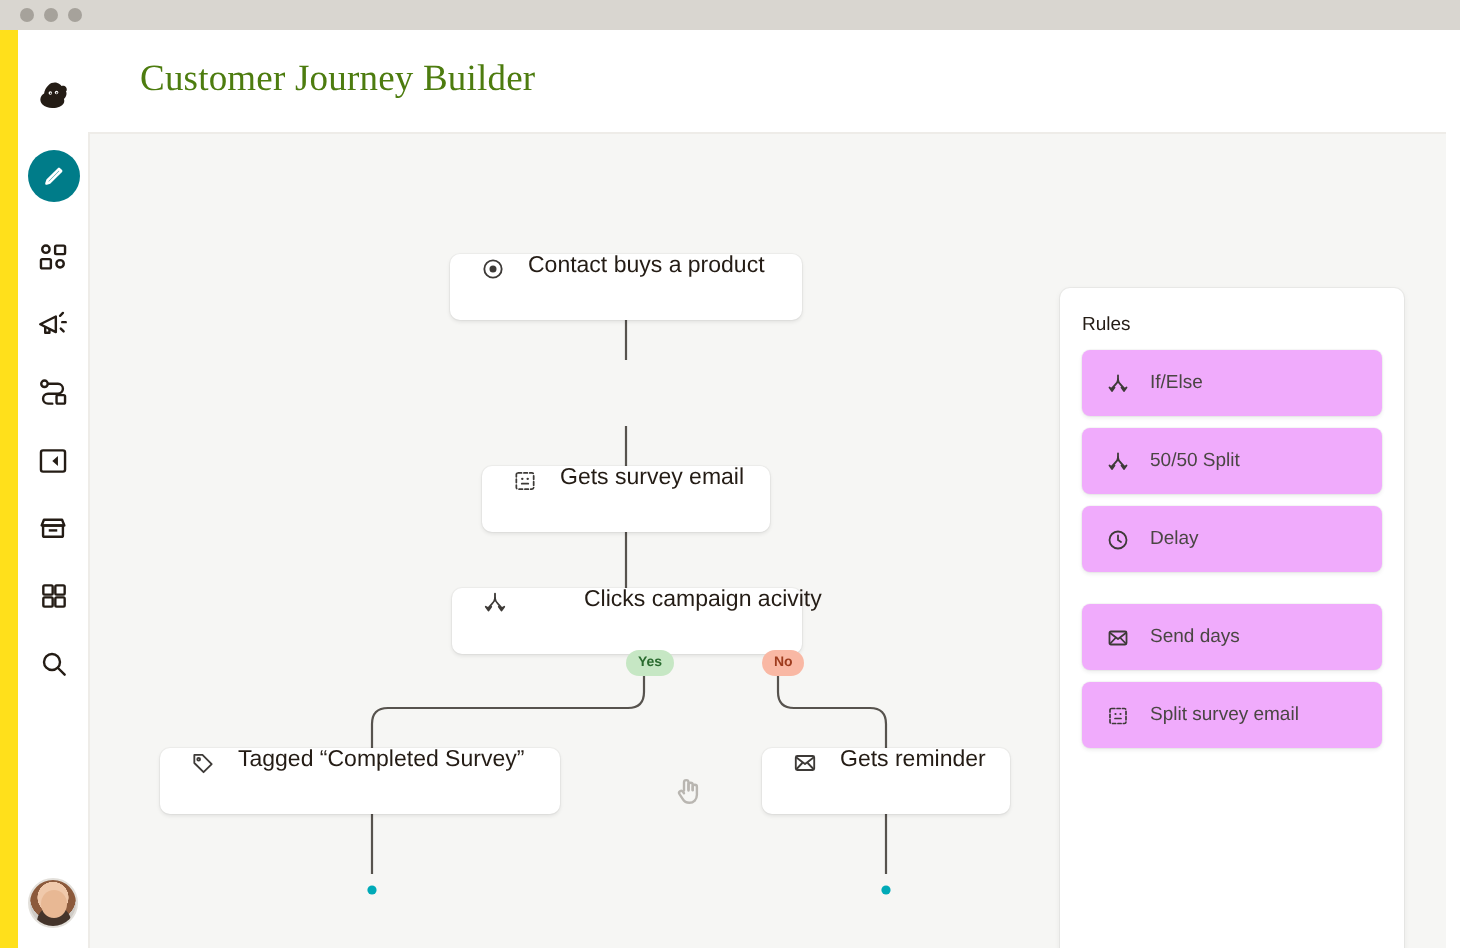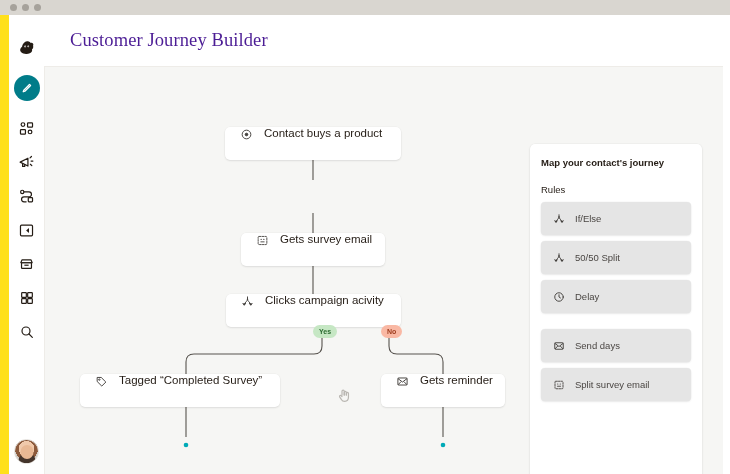--- a/index.html
+++ b/index.html
@@ -81,21 +81,21 @@
     position: absolute; left: 44px; top: 15px;
     width: 679px; height: 52px;
     background: #ffffff;
     border-bottom: 1px solid #eeece8;
     display: flex; align-items: center;
   }
   .page-title {
     margin-left: 26px;
     font-family: "Liberation Serif", serif;
     font-size: 18.5px;
-    color: #4c1d95;
+    color: #4d7c0f;
     letter-spacing: .1px;
   }
 
   
   .canvas {
     position: absolute; left: 44px; top: 67px;
     width: 679px; height: 407px;
     background: #f6f6f4;
     border-left: 1px solid #eeece8;
   }
@@ -153,21 +153,21 @@
   .panel-title {
     font-size: 9.5px; font-weight: 700; color: #241c15;
     margin-bottom: 16px;
   }
   .panel-section {
     font-size: 9.5px; font-weight: 400; color: #241c15;
     margin-bottom: 7px;
   }
   .panel-card {
     height: 33px; border-radius: 4px;
-    background: #e5e5e5;
+    background: #f0abfc;
     box-shadow: 0 1px 2px rgba(0,0,0,.08), 0 0 0 .5px rgba(0,0,0,.03);
     display: flex; align-items: center; padding: 0 11px;
     margin-bottom: 6px;
     cursor: pointer;
   }
   .panel-card .picon {
     width: 14px; height: 14px;
     display: flex; align-items: center; justify-content: center;
     color: #3d3a37; margin-right: 9px; flex: 0 0 auto;
   }
@@ -309,21 +309,21 @@
           <svg width="13" height="13" viewBox="0 0 24 24" fill="none" stroke="currentColor" stroke-width="1.6" stroke-linecap="round">
             <rect x="4" y="4.5" width="16" height="15" rx="1.6" stroke-dasharray="3.2 2.2"></rect>
             <circle cx="9.5" cy="10" r="1.1" fill="currentColor" stroke="none"></circle>
             <circle cx="14.5" cy="10" r="1.1" fill="currentColor" stroke="none"></circle>
             <path d="M9 14.5h6"></path>
           </svg>
         </span>
         <span class="nlabel">Gets survey email</span>
       </div>
 
-      <div class="node" style="left:181px; top:227px; width:175px;">
+      <div class="node" style="left:181px; top:227px; width:175px;gap:27px;">
         <span class="nicon">
           <svg width="13" height="13" viewBox="0 0 24 24" fill="none" stroke="currentColor" stroke-width="1.7" stroke-linecap="round" stroke-linejoin="round">
             <path d="M12 3.5v4"></path>
             <path d="M12 7.5C12 12 7.5 13 6 17"></path>
             <path d="M12 7.5C12 12 16.5 13 18 17"></path>
             <path d="M3.5 15.5L6 19l2.5-3.5" fill="currentColor"></path>
             <path d="M15.5 15.5L18 19l2.5-3.5" fill="currentColor"></path>
           </svg>
         </span>
         <span class="nlabel">Clicks campaign acivity</span>
@@ -360,21 +360,20 @@
             <rect x="3.5" y="5.5" width="17" height="13" rx="1.4"></rect>
             <path d="M3.5 6.5L12 13l8.5-6.5M3.8 18L9.5 12M20.2 18L14.5 12"></path>
           </svg>
         </span>
         <span class="nlabel">Gets reminder</span>
       </div>
 
     </div>
 
     <div class="panel">
-      <div class="panel-title">Map your contact's journey</div>
 
       <div class="panel-section">Rules</div>
 
       <div class="panel-card">
         <span class="picon">
           <svg width="12" height="12" viewBox="0 0 24 24" fill="none" stroke="currentColor" stroke-width="1.8" stroke-linecap="round" stroke-linejoin="round">
             <path d="M12 3.5v4"></path>
               <path d="M12 7.5C12 12 7.5 13 6 17"></path>
               <path d="M12 7.5C12 12 16.5 13 18 17"></path>
             <path d="M3.5 15.5L6 19l2.5-3.5" fill="currentColor"></path>

